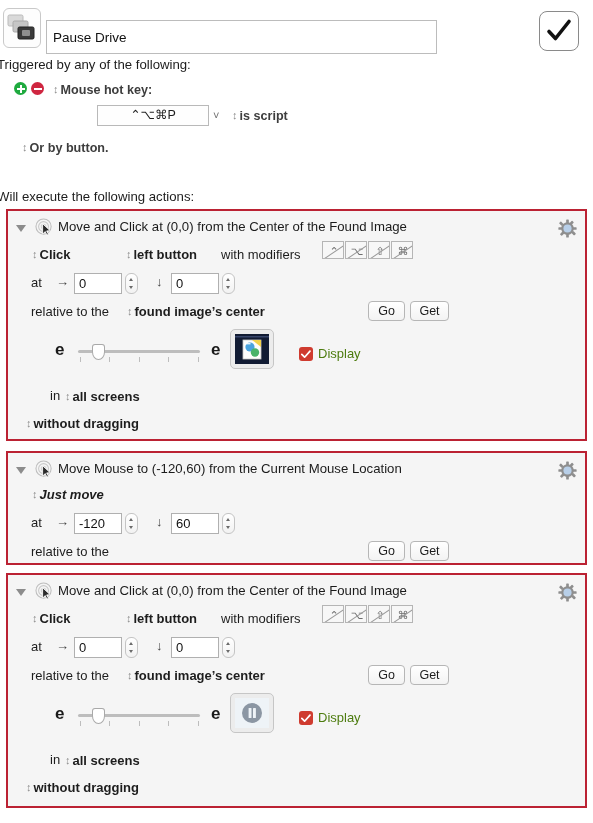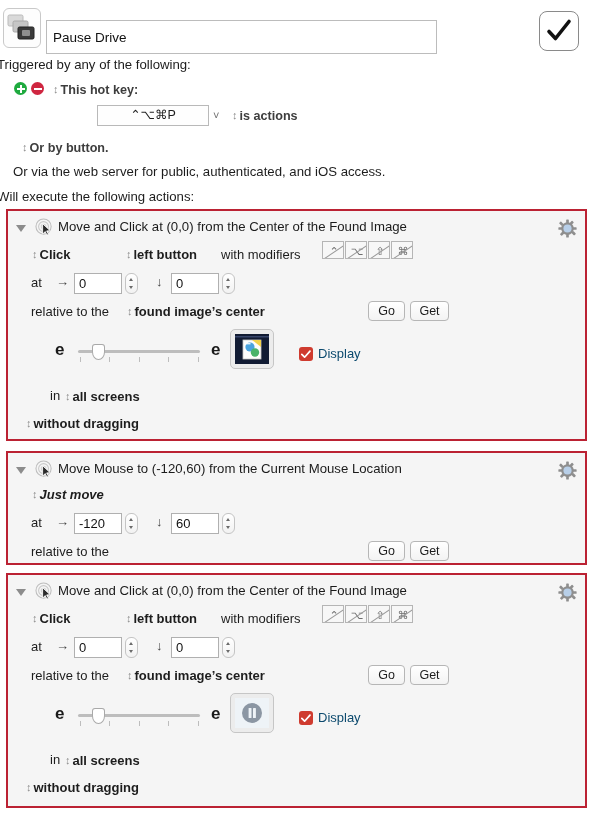--- a/index.html
+++ b/index.html
@@ -266,21 +266,21 @@
   .chk {
     position: absolute;
     width: 14px; height: 14px;
     background: #cf3b2f;
     border-radius: 3px;
   }
   .chk svg { position: absolute; left: 2px; top: 2.5px; }
   .chk-label {
     position: absolute;
     font-size: 13px;
-    color: #0c4a6e;
+    color: #4d7c0f;
   }
 </style>
 </head>
 <body>
 
 <div id="root">
 
   <div class="header">
 
     <div class="macro-icon-btn">
@@ -300,35 +300,34 @@
       </svg>
     </div>
   </div>
 
   <div class="line" style="left:-3px; top:57px;">Triggered by any of the following:</div>
 
   <div class="circ plus" style="left:14px; top:82px;"></div>
   <div class="circ minus" style="left:31px; top:82px;"></div>
 
   <div class="line bold-pop" style="left:53px; top:83px;">
-    <span class="steppy">↕</span><span>This hot key:</span>
+    <span class="steppy">↕</span><span>Mouse hot key:</span>
   </div>
 
   <div class="hotkey-field">⌃⌥⌘P</div>
   <div class="hotkey-chevron">˅</div>
 
   <div class="line bold-pop" style="left:232px; top:109px;">
-    <span class="steppy">↕</span><span>is actions</span>
+    <span class="steppy">↕</span><span>is script</span>
   </div>
 
   <div class="line bold-pop" style="left:22px; top:141px;">
     <span class="steppy">↕</span><span>Or by button.</span>
   </div>
 
-  <div class="line" style="left:13px; top:164px;">Or via the web server for public, authenticated, and iOS access.</div>
 
   <div class="line" style="left:-3px; top:189px;">Will execute the following actions:</div>
 
   <div class="action" style="top:209px; height:232px;">
     <div class="tri"></div>
     <svg class="cursor-ico" viewBox="0 0 20 20">
       <circle cx="9" cy="9" r="8" fill="none" stroke="#bdbdbd" stroke-width="1.1"></circle>
       <circle cx="9" cy="9" r="5.2" fill="none" stroke="#c9c9c9" stroke-width="1.1"></circle>
       <circle cx="9" cy="9" r="2.4" fill="none" stroke="#d2d2d2" stroke-width="1.1"></circle>
       <path d="M8 6 L8 17 L10.7 14.3 L12.6 18 L14.2 17.2 L12.3 13.6 L16 13.4 Z" fill="#2c2c2c" stroke="#ffffff" stroke-width="0.9"></path>

